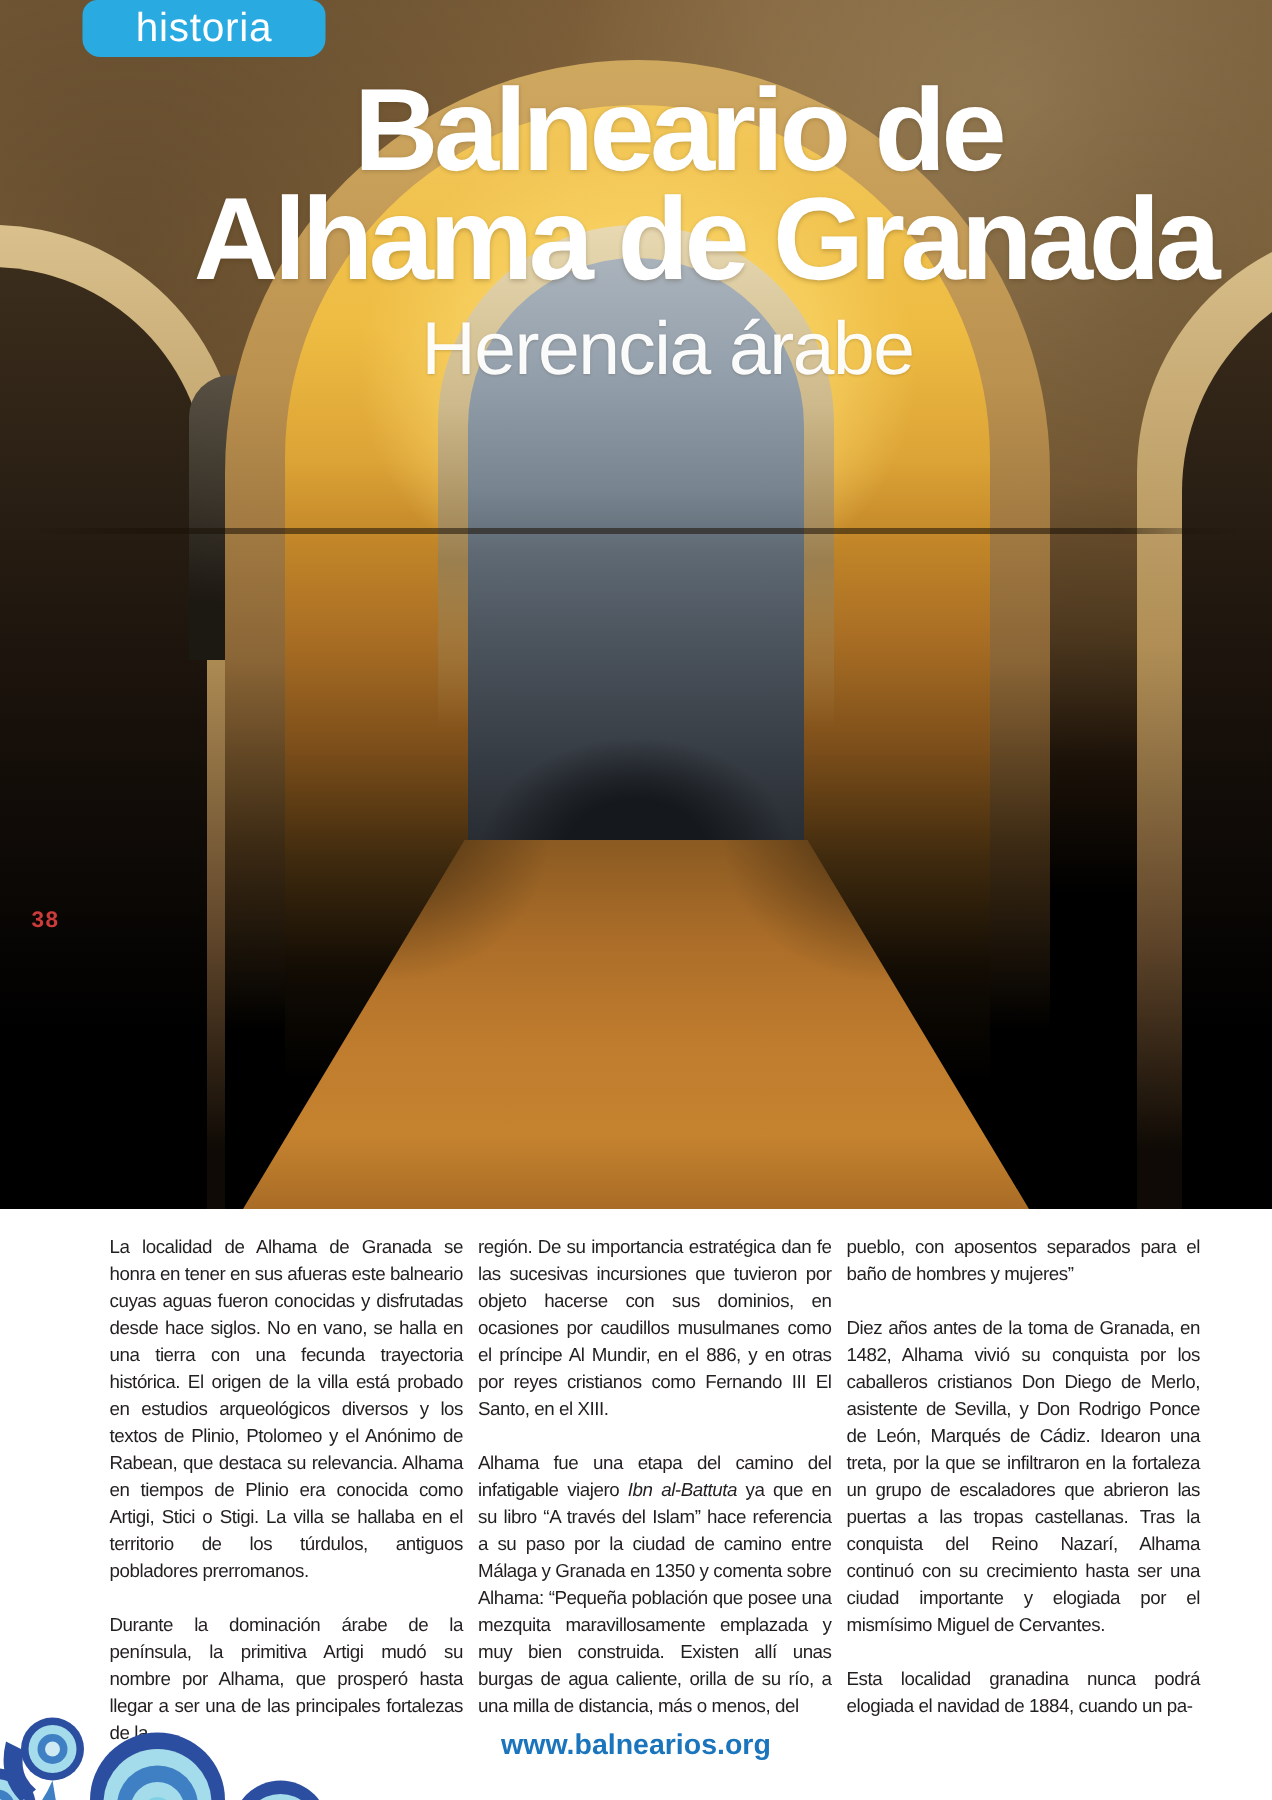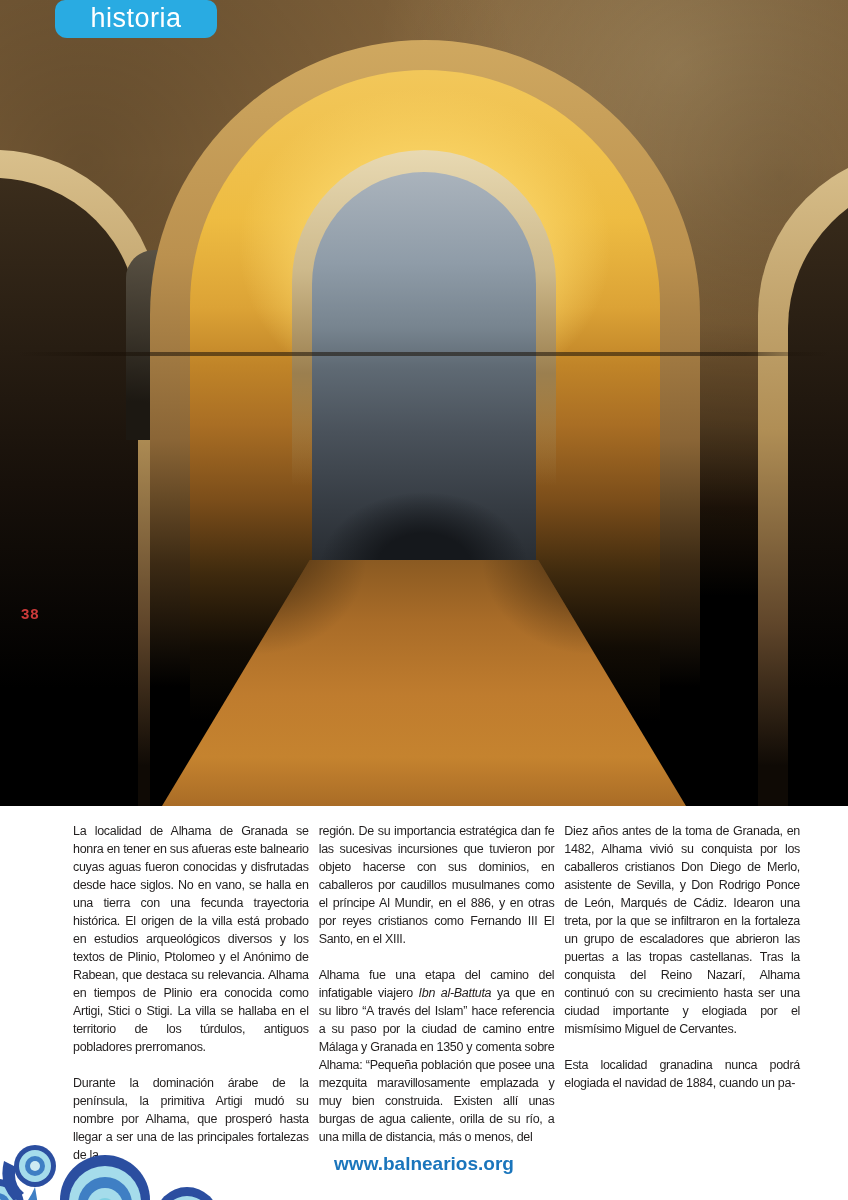--- a/index.html
+++ b/index.html
@@ -105,33 +105,39 @@
     <div class="door-ring"></div>
     <div class="door"></div>
     <div class="waterline"></div>
     <div class="door-refl-end"></div>
     <div class="pillar"></div>
     <div class="pillar-shade"></div>
   </div>
 
   <div class="section-tab">historia</div>
 
+  <div class="hero-title">
+    <div class="t t1">Balneario de</div>
+    <div class="t t2">Alhama de Granada</div>
+    <div class="sub">Herencia árabe</div>
+  </div>
 
   <div class="page-number">38</div>
 
   <div class="article" id="article-columns">
       <div class="col">
         <p><span>La localidad de Alhama de Granada se honra en tener en sus afueras este balneario cuyas aguas fueron conocidas y disfrutadas desde hace siglos. No en vano, se halla en una tierra con una fecunda trayectoria histórica. El origen de la villa está probado en estudios arqueológicos diversos y los textos de Plinio, Ptolomeo y el Anónimo de Rabean, que destaca su relevancia. Alhama en tiempos de Plinio era conocida como Artigi, Stici o Stigi. La villa se hallaba en el territorio de los túrdulos, antiguos pobladores prerromanos.</span></p>
         <p><span>Durante la dominación árabe de la península, la primitiva Artigi mudó su nombre por Alhama, que prosperó hasta llegar a ser una de las principales fortalezas de la</span></p>
       </div>
       <div class="col">
-        <p><span>región. De su importancia estratégica dan fe las sucesivas incursiones que tuvieron por objeto hacerse con sus dominios, en caballeros por caudillos musulmanes como el príncipe Al Mundir, en el 886, y en otras por reyes cristianos como Fernando III El Santo, en el XIII.</span></p>
+        <p><span>región. De su importancia estratégica dan fe las sucesivas incursiones que tuvieron por objeto hacerse con sus dominios, en ocasiones por caudillos musulmanes como el príncipe Al Mundir, en el 886, y en otras por reyes cristianos como Fernando III El Santo, en el XIII.</span></p>
         <p><span>Alhama fue una etapa del camino del infatigable viajero </span><i>Ibn al-Battuta</i><span> ya que en su libro “A través del Islam” hace referencia a su paso por la ciudad de camino entre Málaga y Granada en 1350 y comenta sobre Alhama: “Pequeña población que posee una mezquita maravillosamente emplazada y muy bien construida. Existen allí unas burgas de agua caliente, orilla de su río, a una milla de distancia, más o menos, del</span></p>
       </div>
       <div class="col">
+        <p><span>pueblo, con aposentos separados para el baño de hombres y mujeres”</span></p>
         <p><span>Diez años antes de la toma de Granada, en 1482, Alhama vivió su conquista por los caballeros cristianos Don Diego de Merlo, asistente de Sevilla, y Don Rodrigo Ponce de León, Marqués de Cádiz. Idearon una treta, por la que se infiltraron en la fortaleza un grupo de escaladores que abrieron las puertas a las tropas castellanas. Tras la conquista del Reino Nazarí, Alhama continuó con su crecimiento hasta ser una ciudad importante y elogiada por el mismísimo Miguel de Cervantes.</span></p>
         <p><span>Esta localidad granadina nunca podrá elogiada el navidad de 1884, cuando un pa-</span></p>
       </div>
     </div>
 
   <a class="footer-url" href="#">www.balnearios.org</a>
 
   <svg class="waves" viewBox="0 0 240 120" xmlns="http://www.w3.org/2000/svg" aria-hidden="true">
 
     <g>

